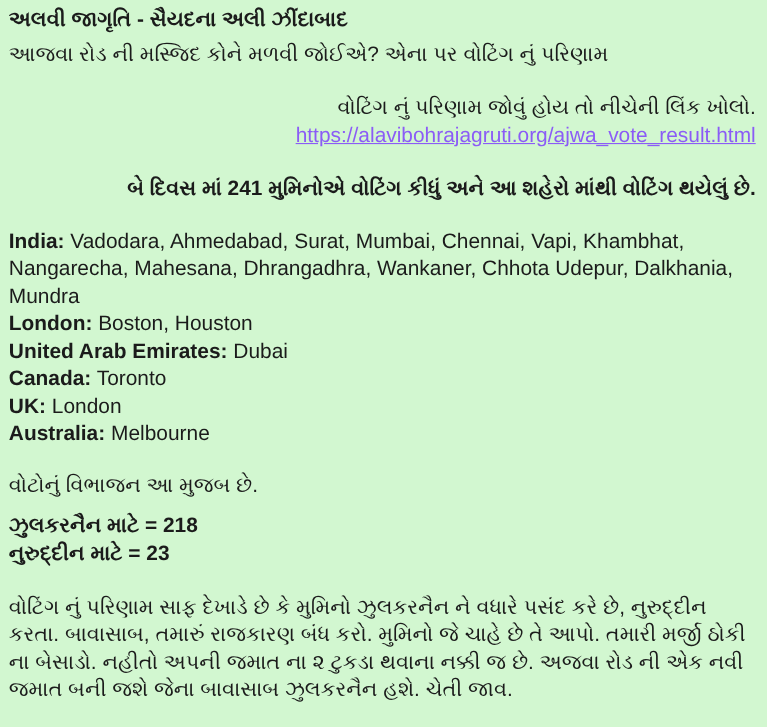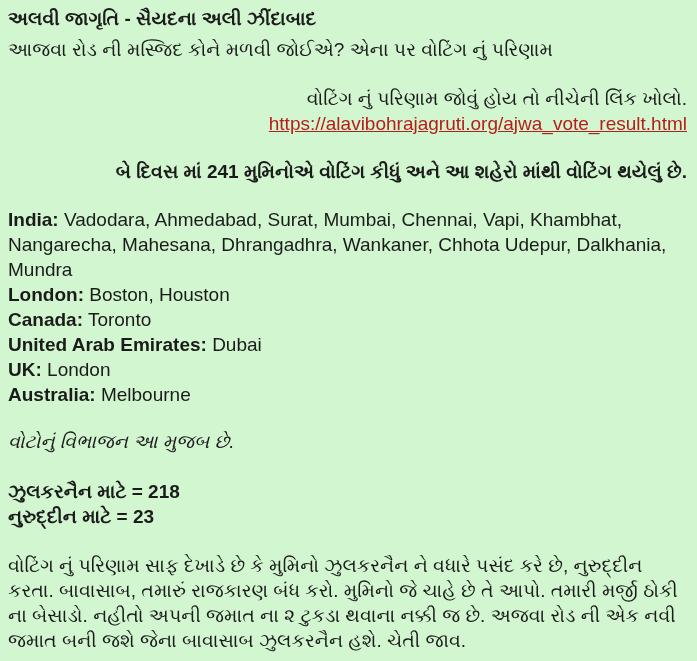--- a/index.html
+++ b/index.html
@@ -28,40 +28,39 @@
   }
   .title {
     font-weight: 700;
     margin-bottom: 6px;
   }
   .subtitle {
     font-weight: 400;
     margin-bottom: 24px;
   }
   a.result-link {
-    color: #b91c1c;
+    color: #8b5cf6;
     text-decoration: underline;
     cursor: pointer;
   }
   .loc-row { }
   .loc-label {
     font-weight: 700;
   }
   .votes-line {
     font-weight: 700;
   }
   .conclusion {
     margin-top: 24px;
   }
   .locations {
     margin-bottom: 22px;
   }
   .vote-intro {
-    margin-bottom: 25px;
-    font-style: italic;
+    margin-bottom: 12px;
   }
 </style>
 </head>
 <body>
 
 <div class="page">
 
   <div class="title">અલવી જાગૃતિ - સૈયદના અલી ઝીંદાબાદ</div>
 
   <div class="subtitle">આજવા રોડ ની મસ્જિદ કોને મળવી જોઈએ? એના પર વોટિંગ નું પરિણામ</div>
@@ -76,26 +75,26 @@
   <div class="locations">
     <div class="loc-row">
       <strong class="loc-label">India:</strong>
       <span class="loc-cities">Vadodara, Ahmedabad, Surat, Mumbai, Chennai, Vapi, Khambhat, Nangarecha, Mahesana, Dhrangadhra, Wankaner, Chhota Udepur, Dalkhania, Mundra</span>
     </div>
     <div class="loc-row">
       <strong class="loc-label">London:</strong>
       <span class="loc-cities">Boston, Houston</span>
     </div>
     <div class="loc-row">
+      <strong class="loc-label">United Arab Emirates:</strong>
+      <span class="loc-cities">Dubai</span>
+    </div>
+    <div class="loc-row">
       <strong class="loc-label">Canada:</strong>
       <span class="loc-cities">Toronto</span>
-    </div>
-    <div class="loc-row">
-      <strong class="loc-label">United Arab Emirates:</strong>
-      <span class="loc-cities">Dubai</span>
     </div>
     <div class="loc-row">
       <strong class="loc-label">UK:</strong>
       <span class="loc-cities">London</span>
     </div>
     <div class="loc-row">
       <strong class="loc-label">Australia:</strong>
       <span class="loc-cities">Melbourne</span>
     </div>
   </div>

